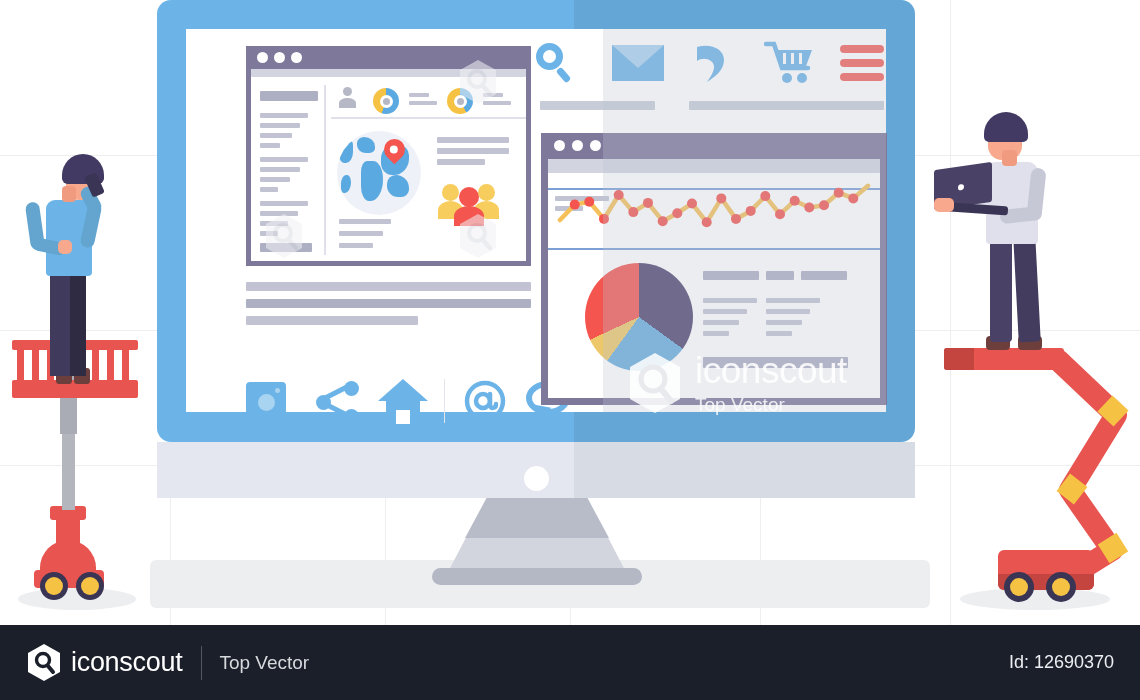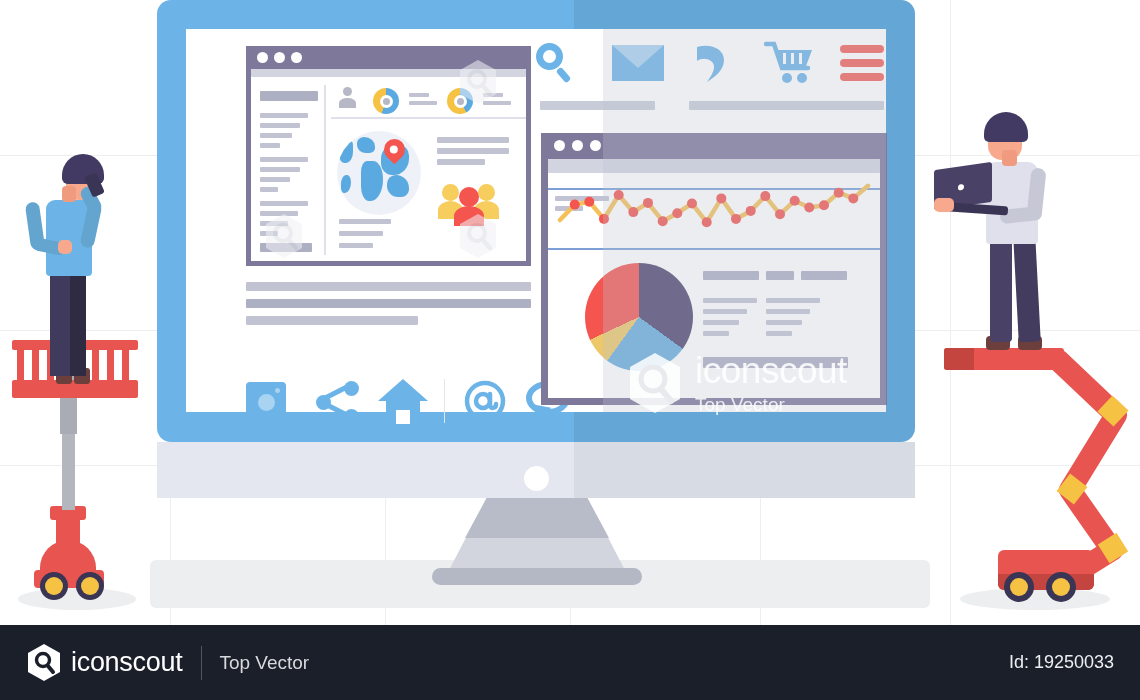--- a/index.html
+++ b/index.html
@@ -584,16 +584,16 @@
 
   <div id="footer">
     <svg class="ft-logo-hex" viewBox="0 0 36 39">
       <path d="M18 1 L34 10 L34 29 L18 38 L2 29 L2 10 Z" fill="#ffffff"></path>
       <circle cx="17" cy="17" r="6.5" fill="none" stroke="#1b1f2a" stroke-width="3.4"></circle>
       <path d="M22 23 L27 29" stroke="#1b1f2a" stroke-width="4" stroke-linecap="round"></path>
     </svg>
     <div class="ft-brand">iconscout</div>
     <div class="ft-sep"></div>
     <div class="ft-sub">Top Vector</div>
-    <div class="ft-id">Id: 19250033</div>
+    <div class="ft-id">Id: 12690370</div>
   </div>
 
 </div>
 
 </body></html>

